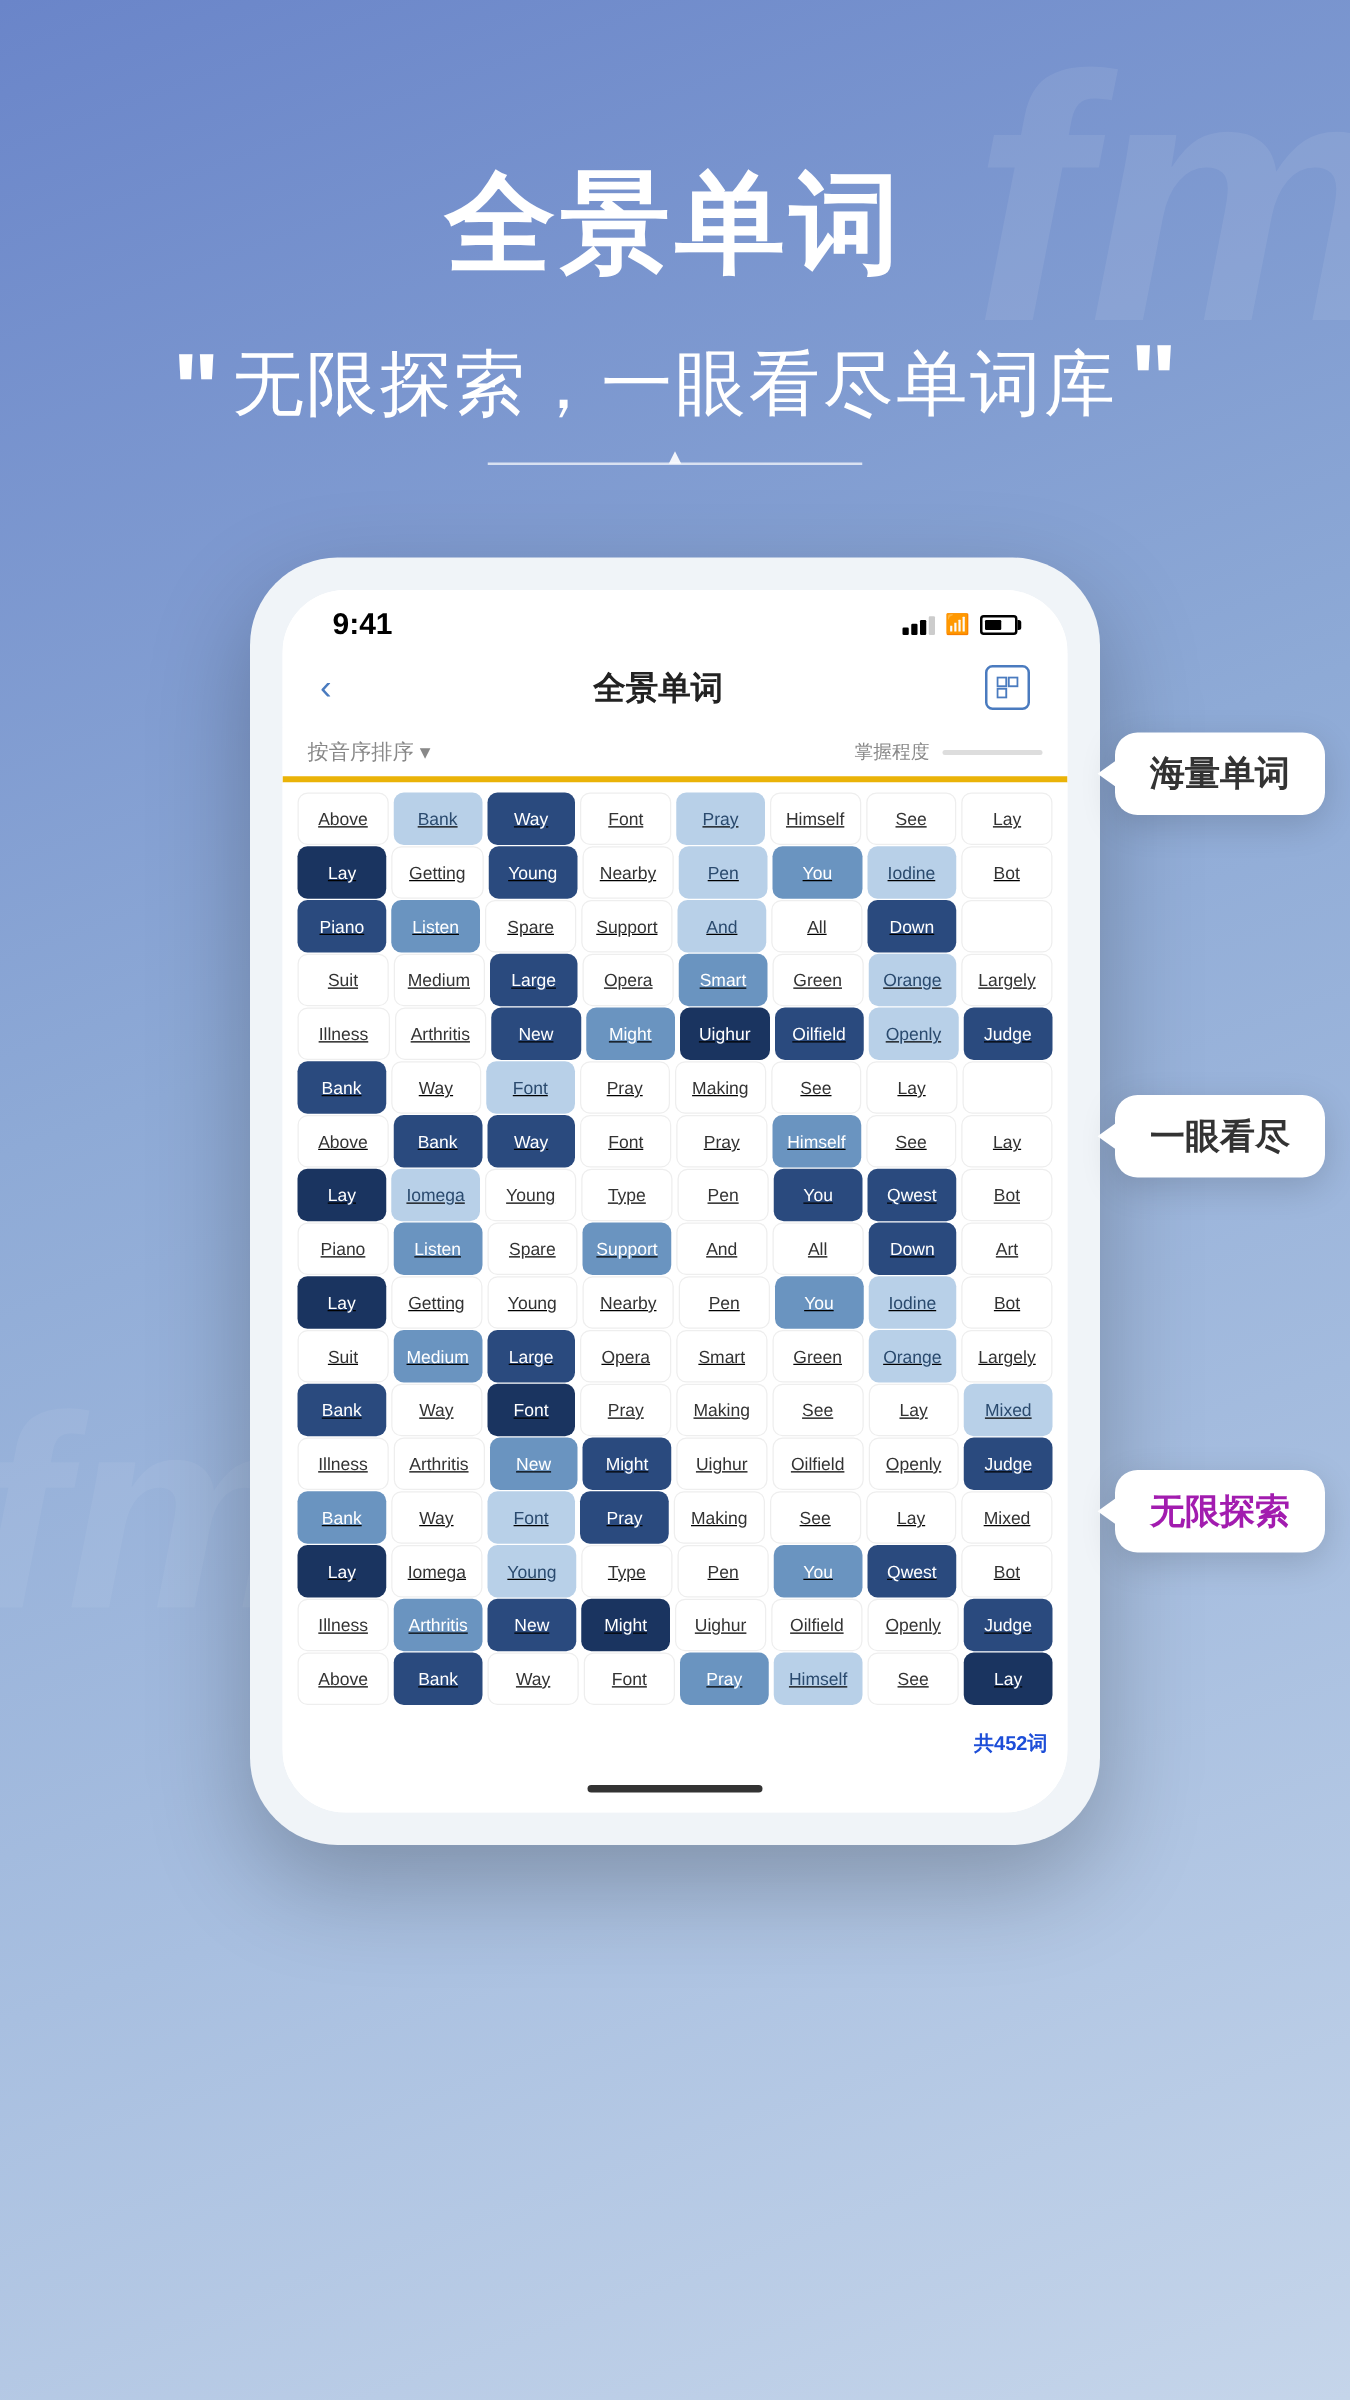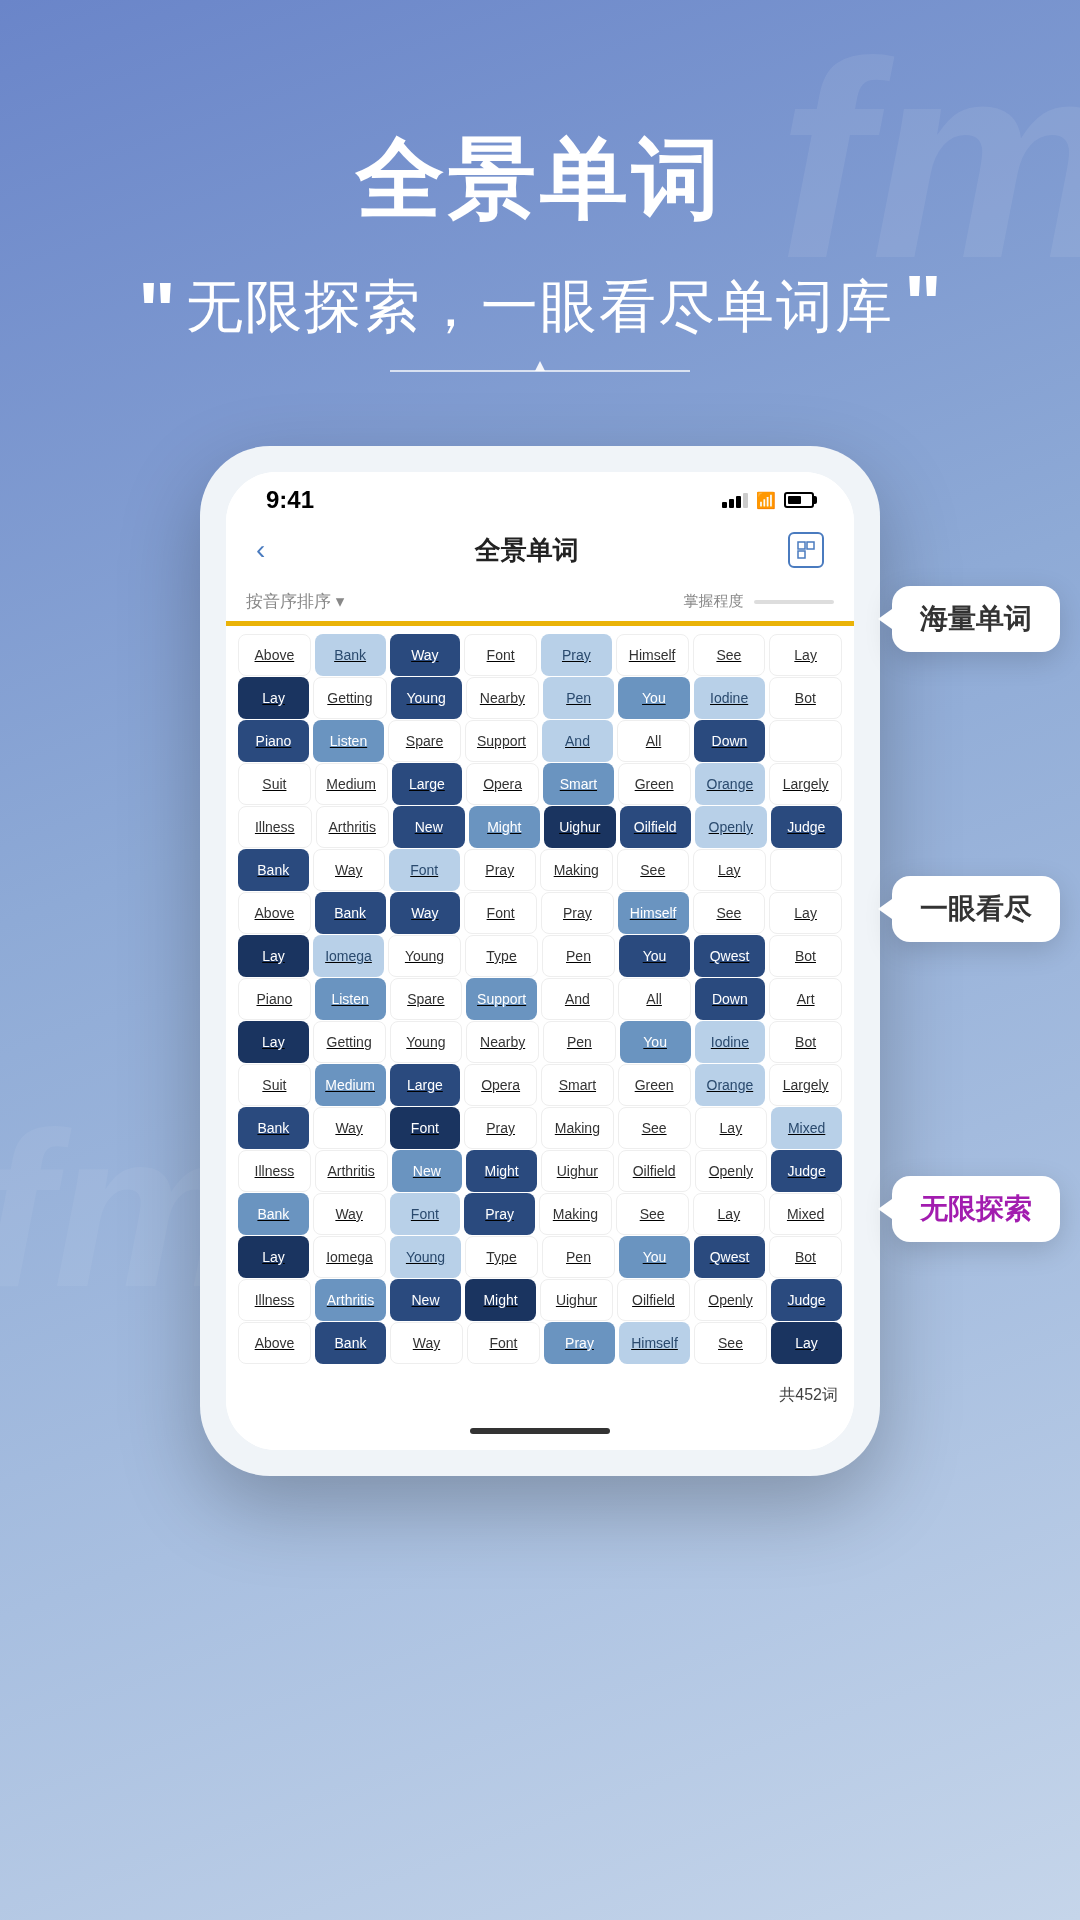--- a/index.html
+++ b/index.html
@@ -229,21 +229,22 @@
     .c-mid { background: #6a94c0; color: white; }
     .c-dark { background: #2a4a7e; color: white; }
     .c-darker { background: #1a3460; color: white; }
 
     
     .grid-footer {
       text-align: right;
       padding: 4px 16px 12px;
       background: white;
       font-size: 16px;
-      color: #404040;
+      color: #1d4ed8;
+      font-weight: bold;
     }
 
     
     .home-indicator {
       background: white;
       display: flex;
       justify-content: center;
       padding: 10px 0 16px;
     }
     .home-bar {

